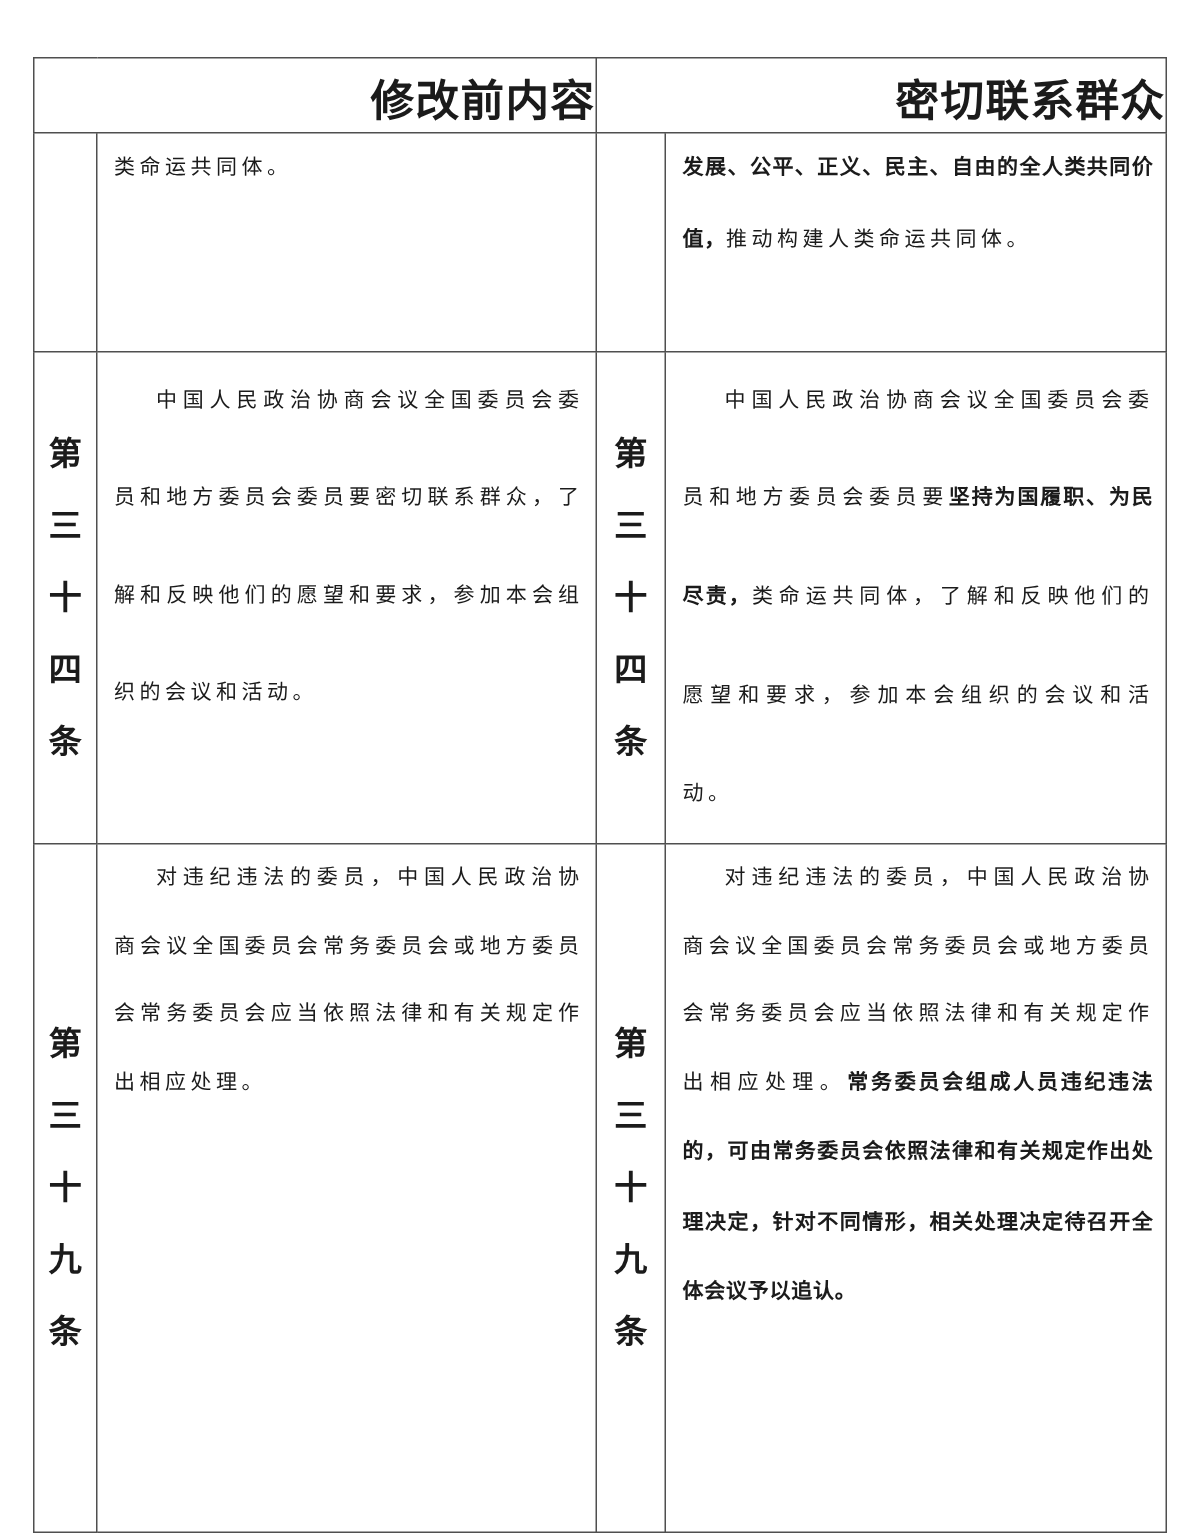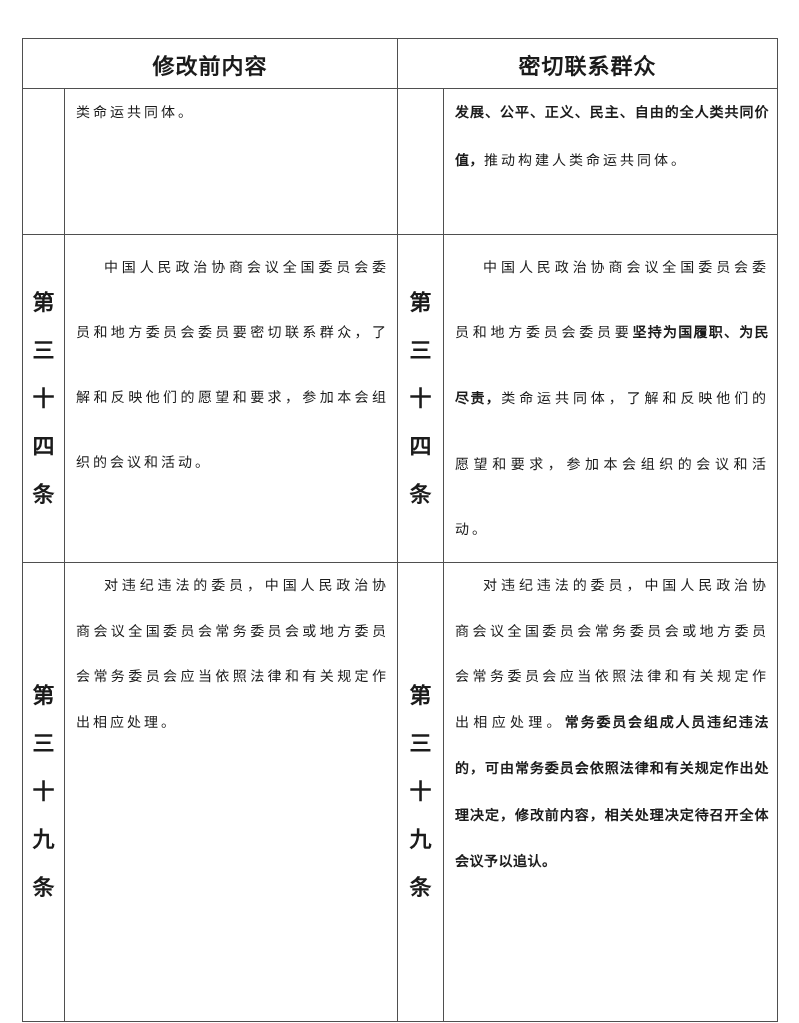--- a/index.html
+++ b/index.html
@@ -31,23 +31,23 @@
   .doc-table col.c-body-r { width: 334px; }
 
   .doc-table th, .doc-table td {
     border: 1px solid #4f4f4f;
     padding: 0;
     background: #ffffff;
   }
   .doc-table th {
     height: 49px;
     font-family: "Liberation Sans", sans-serif;
-    font-size: 22px;
+    font-size: 29px;
     font-weight: 700;
-    text-align: center;
+    text-align: right;
     vertical-align: middle;
     letter-spacing: 1px;
     margin-top: 27px;
   }
   tr.r1 > td { height: 145px; }
   tr.r2 > td { height: 292px; }
   tr.r3 > td { height: 458px; }
 
   td.article-cell {
     vertical-align: middle;
@@ -108,17 +108,17 @@
     <tr class="r2">
       <td class="article-cell">第三十四条</td>
       <td class="content-cell indent"><span class="seg">中国人民政治协商会议全国委员会委员和地方委员会委员要密切联系群众，了解和反映他们的愿望和要求，参加本会组织的会议和活动。</span></td>
       <td class="article-cell">第三十四条</td>
       <td class="content-cell indent"><span class="seg">中国人民政治协商会议全国委员会委员和地方委员会委员要</span><span class="seg bold">坚持为国履职、为民尽责，</span><span class="seg">类命运共同体，了解和反映他们的愿望和要求，参加本会组织的会议和活动。</span></td>
     </tr>
     <tr class="r3">
       <td class="article-cell">第三十九条</td>
       <td class="content-cell indent"><span class="seg">对违纪违法的委员，中国人民政治协商会议全国委员会常务委员会或地方委员会常务委员会应当依照法律和有关规定作出相应处理。</span></td>
       <td class="article-cell">第三十九条</td>
-      <td class="content-cell indent"><span class="seg">对违纪违法的委员，中国人民政治协商会议全国委员会常务委员会或地方委员会常务委员会应当依照法律和有关规定作出相应处理。</span><span class="seg bold">常务委员会组成人员违纪违法的，可由常务委员会依照法律和有关规定作出处理决定，修改前内容，相关处理决定待召开全体会议予以追认。</span></td>
+      <td class="content-cell indent"><span class="seg">对违纪违法的委员，中国人民政治协商会议全国委员会常务委员会或地方委员会常务委员会应当依照法律和有关规定作出相应处理。</span><span class="seg bold">常务委员会组成人员违纪违法的，可由常务委员会依照法律和有关规定作出处理决定，针对不同情形，相关处理决定待召开全体会议予以追认。</span></td>
     </tr>
   </tbody>
     </table>
 </div>
 
 </body></html>

